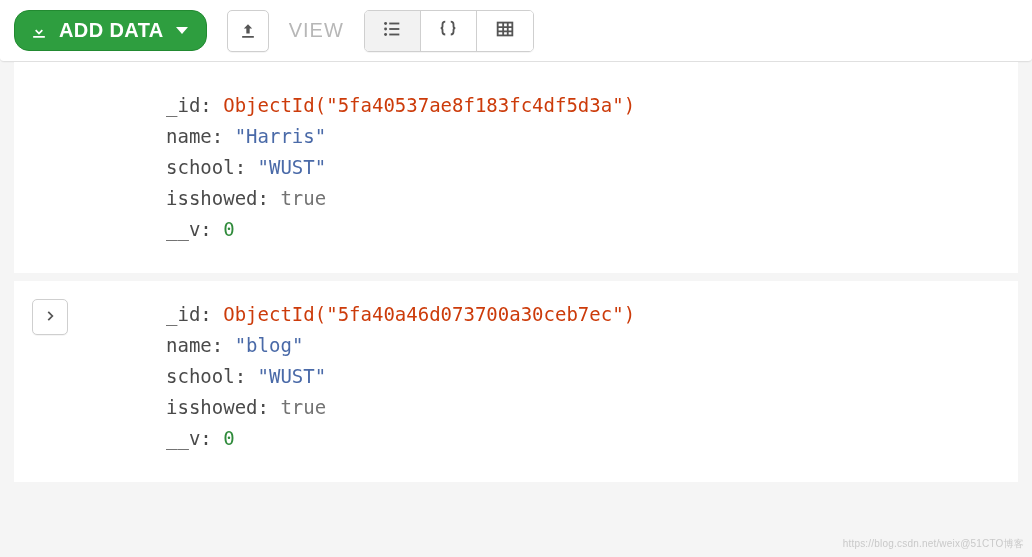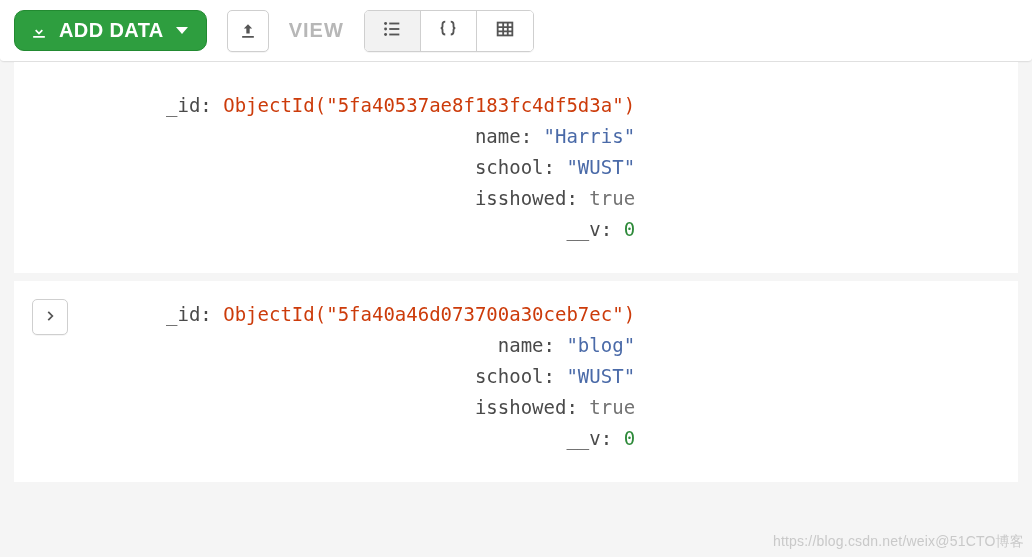--- a/index.html
+++ b/index.html
@@ -21,21 +21,21 @@
       gap: 20px;
       border-radius: 0 0 4px 4px;
       box-shadow: 0 1px 0 rgba(0,0,0,0.02);
     }
     .add-data-btn {
       background: #2e9e3f;
       color: #fff;
       font-weight: 700;
       font-size: 20px;
       border: 1px solid #228a31;
-      border-radius: 10px;
+      border-radius: 15px;
       padding: 8px 18px 8px 14px;
       display: inline-flex;
       align-items: center;
       gap: 10px;
       cursor: pointer;
       letter-spacing: 0.4px;
     }
     .add-data-btn .dl-icon svg { display: block; }
     .add-data-btn .caret {
       width: 0; height: 0;
@@ -56,21 +56,21 @@
       box-shadow: 0 1px 0 rgba(0,0,0,0.04);
     }
     .square-btn svg { display:block; }
     .view-section {
       display: flex;
       align-items: center;
       gap: 20px;
     }
     .view-label {
       font-size: 20px;
-      font-weight: 700;
+      font-weight: 400;
       color: #b7b7b7;
       letter-spacing: 1px;
     }
     .view-group {
       display: inline-flex;
       border-radius: 5px;
       border: 1px solid #cfcfcf;
       overflow: hidden;
       box-shadow: 0 1px 0 rgba(0,0,0,0.04);
     }
@@ -110,37 +110,36 @@
       cursor: pointer;
       box-shadow: 0 1px 0 rgba(0,0,0,0.04);
       flex-shrink: 0;
     }
     .doc-body {
       font-family: "Menlo", "Consolas", "DejaVu Sans Mono", monospace;
       font-size: 19px;
       line-height: 31px;
       color: #4a4a4a;
       padding-left: 80px;
-      text-align: right;
     }
     .doc-card.first .doc-body { padding-left: 134px; }
     .kv-row { white-space: pre; }
     .key { color: #4a4a4a; }
     .colon { color: #4a4a4a; }
     .val-objectid-fn { color: #cc3b0a; }
     .val-objectid-paren { color: #cc3b0a; }
     .val-objectid-str { color: #cc3b0a; }
     .val-string { color: #4a6aa8; }
     .val-bool { color: #737373; }
     .val-number { color: #2e8a3a; }
     .watermark {
       position: absolute;
       right: 8px;
       bottom: 6px;
-      font-size: 14px;
+      font-size: 10px;
       color: #c9c9c9;
       letter-spacing: 0.2px;
       pointer-events: none;
     }
   </style>
 </head>
 <body>
 
 <div class="toolbar">
   <button class="add-data-btn">

